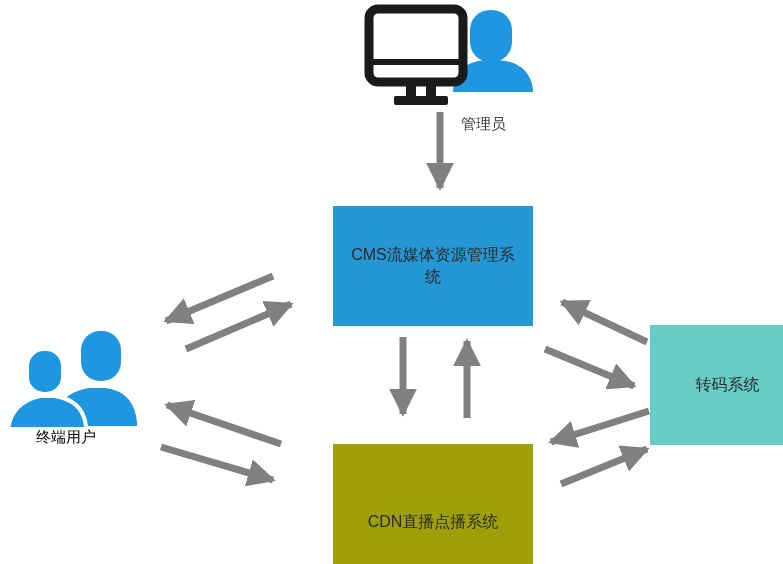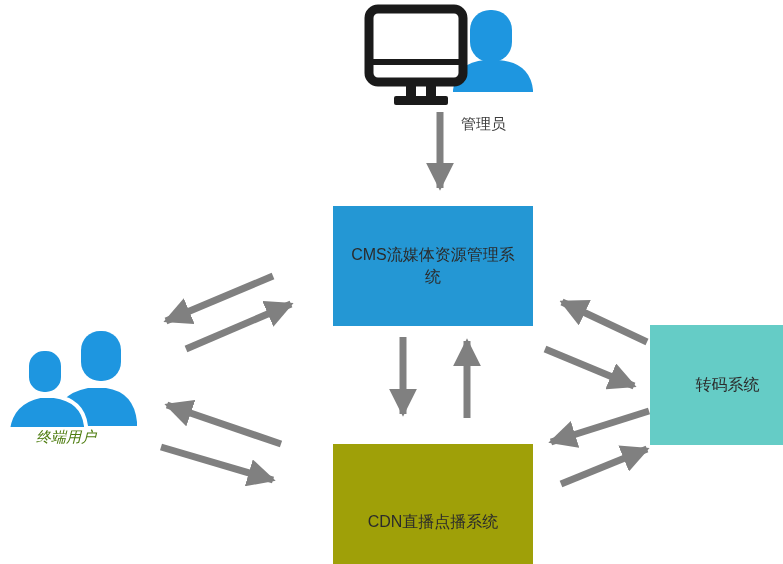--- a/index.html
+++ b/index.html
@@ -76,21 +76,21 @@
   <svg id="user-icon" width="135" height="108" viewBox="0 0 135 108">
     <g>
       <rect x="73" y="5" width="40" height="50" rx="19" fill="#1E96E0"></rect>
       <path d="M44,100 Q48,68 80,62 L98,62 Q126,66 129,96 L129,100 Z" fill="#1E96E0"></path>
     </g>
     <g>
       <rect x="19" y="23" width="36" height="45" rx="17" fill="#1E96E0" stroke="#ffffff" stroke-width="4"></rect>
       <path d="M0,103 Q4,76 32,70 L46,70 Q75,74 78,100 L78,103 Z" fill="#1E96E0" stroke="#ffffff" stroke-width="4"></path>
     </g>
   </svg>
-  <div class="actor-label" id="user-label" style="color: #4d7c0f; font-style: italic;">终端用户</div>
+  <div class="actor-label" id="user-label" style="color: #000000;">终端用户</div>
 
   <div class="node-box" id="cms-box" style="background: rgb(36, 151, 212); justify-content: center;">
     <div class="box-label" style="color: rgb(43, 43, 43);">CMS流媒体资源管理系统</div>
   </div>
 
   <div class="node-box" id="cdn-box" style="background: rgb(159, 160, 8);">
     <div class="box-label" style="color: rgb(43, 43, 43);">CDN直播点播系统</div>
   </div>
 
   <div class="node-box" id="transcode-box" style="background: rgb(101, 204, 198);">

